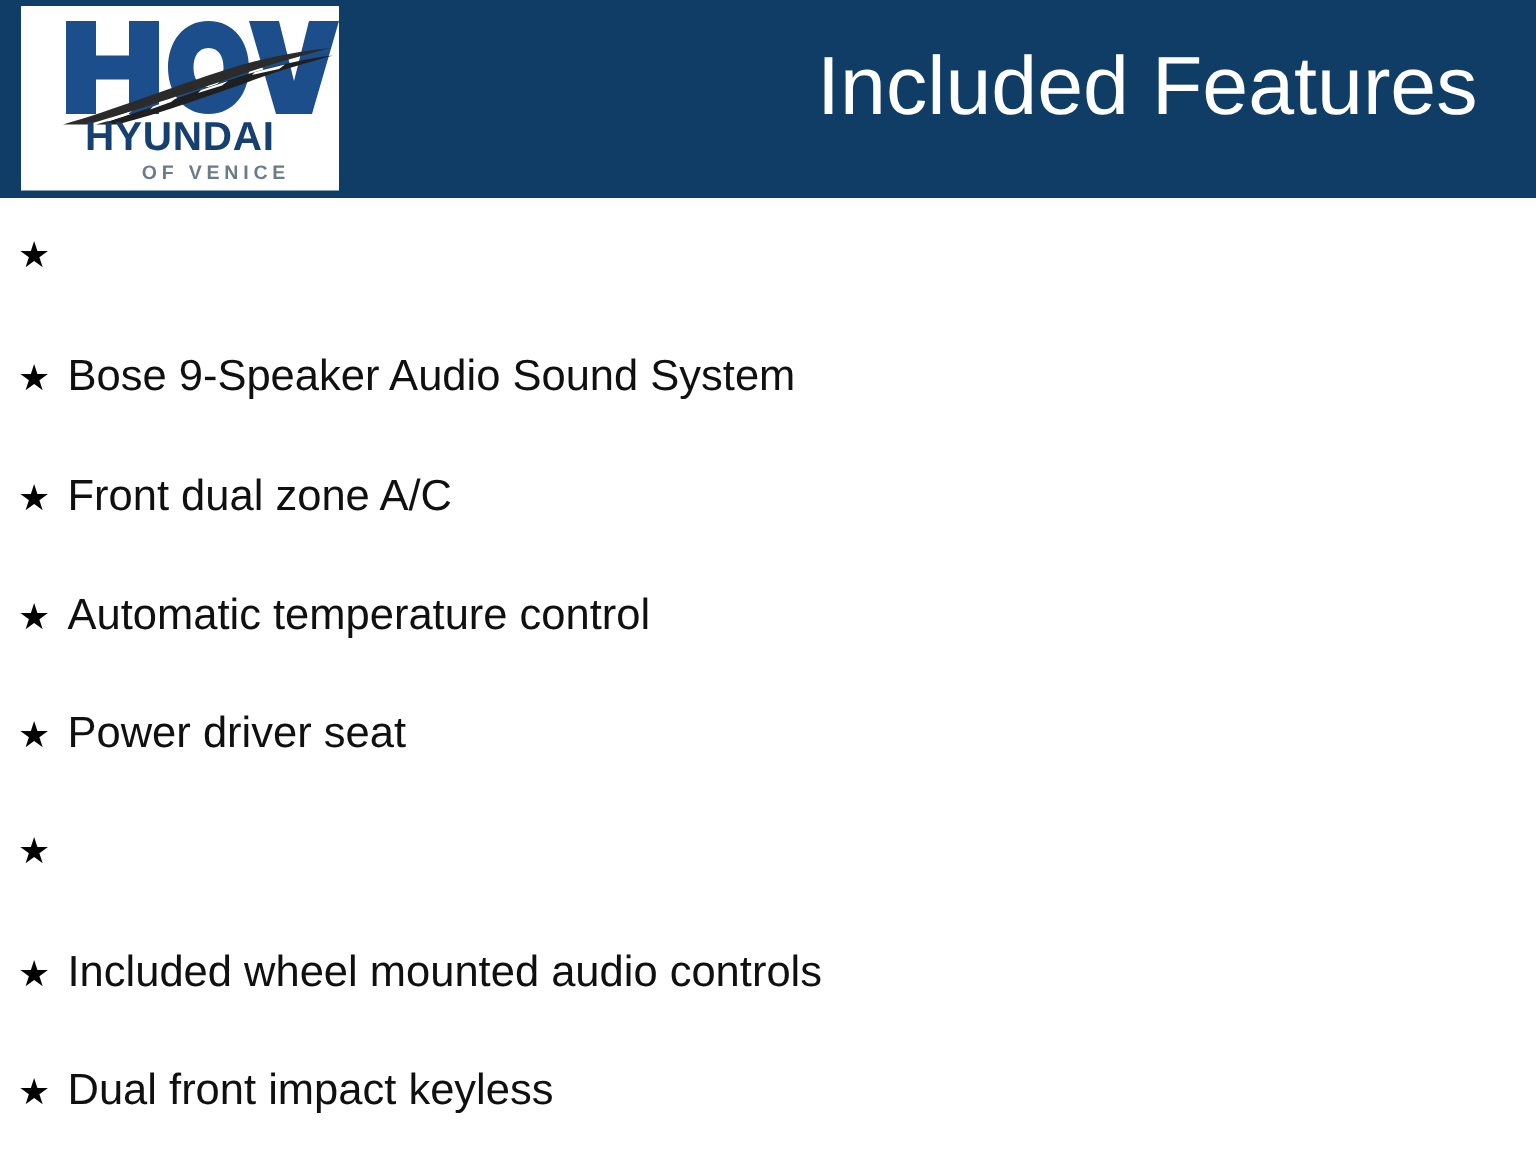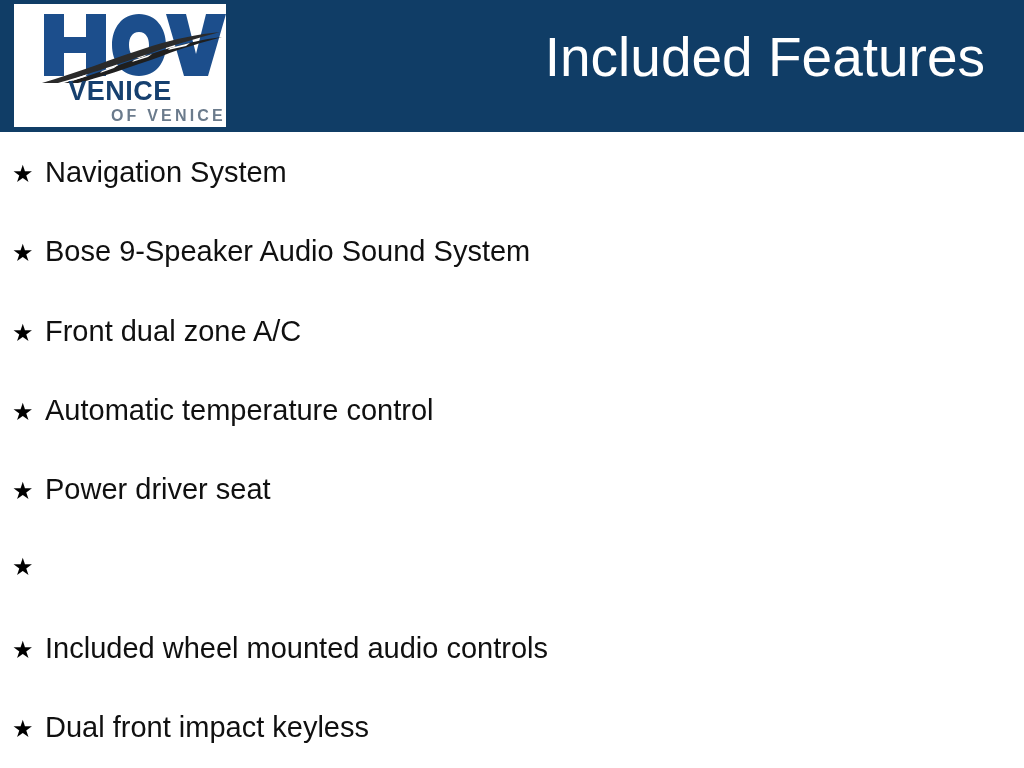--- a/index.html
+++ b/index.html
@@ -54,27 +54,28 @@
     font-size: 27px;
     letter-spacing: 0.5px;
     color: #16406f;
     line-height: 1;
   }
   .logo-subwordmark {
     position: absolute;
     left: 0;
     top: 104px;
     width: 212px;
-    text-align: right;
+    text-align: center;
     font-family: "Liberation Sans", sans-serif;
     font-weight: bold;
-    font-size: 16px;
+    font-size: 13px;
     letter-spacing: 3.2px;
     color: #6b7b8c;
     line-height: 1;
+    padding-left: 24px;
   }
 
   
   .slide-title {
     position: absolute;
     right: 39px;
     top: 28px;
     font-family: "Liberation Sans", sans-serif;
     font-size: 55px;
     font-weight: normal;
@@ -137,32 +138,31 @@
 
       <path d="M28 79 C60 70 100 54 138 42 C160 35 185 30 206 28 C188 33 162 40 140 48 C102 61 66 73 44 79 Z" fill="#2b2b2b"></path>
       <path d="M50 79 C80 71 112 58 146 47 C168 40 190 35 208 33 C190 38 168 44 148 52 C114 64 84 74 64 79 Z" fill="#1f1f1f"></path>
 
       <path d="M60 75 L74 70 L70 73 L58 77 Z" fill="#ffffff"></path>
       <path d="M88 67 L104 61 L100 64 L86 69 Z" fill="#ffffff"></path>
       <path d="M120 56 L138 50 L134 53 L118 58 Z" fill="#ffffff"></path>
       <path d="M156 44 L176 39 L172 42 L154 46 Z" fill="#ffffff"></path>
     </svg>
 
-    <div class="logo-wordmark">VENICE</div>
+    <div class="logo-wordmark">HYUNDAI</div>
 
     <div class="logo-subwordmark">OF VENICE</div>
   </div>
 
   <div class="slide-title">Included Features</div>
 </div>
 
 <ul class="feature-list" id="feature-list">
     <li class="feature-item" style="top: 26px;">
       <span class="feature-bullet">★</span>
-      <span class="feature-label">Navigation System</span>
     </li>
     <li class="feature-item" style="top: 105.3px;">
       <span class="feature-bullet">★</span>
       <span class="feature-label">Bose 9-Speaker Audio Sound System</span>
     </li>
     <li class="feature-item" style="top: 184.6px;">
       <span class="feature-bullet">★</span>
       <span class="feature-label">Front dual zone A/C</span>
     </li>
     <li class="feature-item" style="top: 263.9px;">

